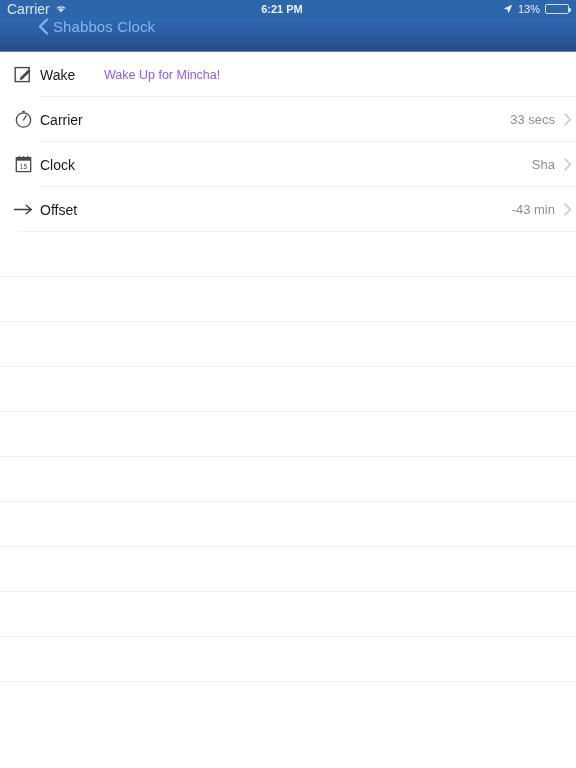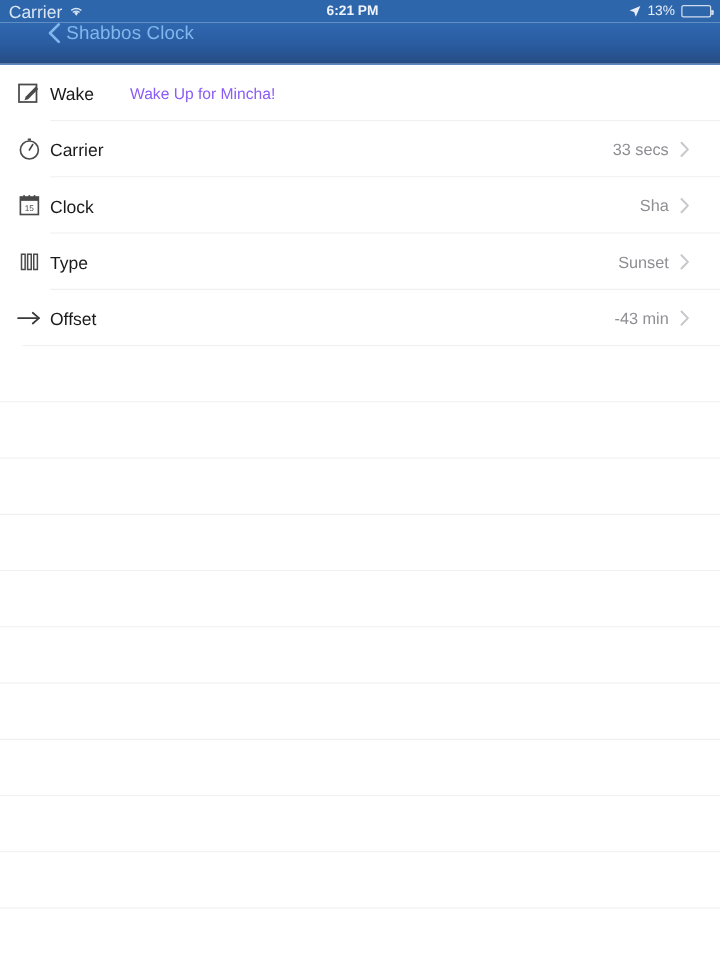--- a/index.html
+++ b/index.html
@@ -157,21 +157,21 @@
     color: #8b5cf6;
     margin-left: 0px;
     white-space: nowrap;
     overflow: hidden;
   }
   .row-right {
     margin-left: auto;
     display: flex;
     align-items: center;
     gap: 9px;
-    padding-right: 24px;
+    padding-right: 4px;
   }
   .row-detail {
     font-size: 13px;
     color: #8e8e93;
     white-space: nowrap;
   }
   .disclosure {
     width: 8px; height: 13px; display: block;
   }
 
@@ -267,39 +267,20 @@
       <span class="row-detail">Sha</span>
       <span>
         <svg class="disclosure" viewBox="0 0 8 13">
           <path d="M1.2 1.2 L6.3 6.5 L1.2 11.8" stroke="#c7c7cc" stroke-width="1.6" fill="none" stroke-linecap="round" stroke-linejoin="round"></path>
         </svg>
       </span>
     </span>
     <span class="row-sep"></span>
   </div>
 
-  <div class="row">
-    <span class="row-icon">
-      <svg width="19" height="19" viewBox="0 0 19 19">
-        <rect x="3.2" y="3.4" width="2.9" height="12.2" fill="none" stroke="#4a4a4a" stroke-width="1.2"></rect>
-        <rect x="8.1" y="3.4" width="2.9" height="12.2" fill="none" stroke="#4a4a4a" stroke-width="1.2"></rect>
-        <rect x="13" y="3.4" width="2.9" height="12.2" fill="none" stroke="#4a4a4a" stroke-width="1.2"></rect>
-      </svg>
-    </span>
-    <span class="row-label">Type</span>
-    <span class="row-right">
-      <span class="row-detail">Sunset</span>
-      <span>
-        <svg class="disclosure" viewBox="0 0 8 13">
-          <path d="M1.2 1.2 L6.3 6.5 L1.2 11.8" stroke="#c7c7cc" stroke-width="1.6" fill="none" stroke-linecap="round" stroke-linejoin="round"></path>
-        </svg>
-      </span>
-    </span>
-    <span class="row-sep"></span>
-  </div>
 
   <div class="row">
     <span class="row-icon">
       <svg width="21" height="19" viewBox="0 0 21 19">
         <path d="M1.5 9.5 L18 9.5" stroke="#3a3a3a" stroke-width="1.4" stroke-linecap="round"></path>
         <path d="M13.2 5.2 L18.2 9.5 L13.2 13.8" stroke="#3a3a3a" stroke-width="1.4" fill="none" stroke-linecap="round" stroke-linejoin="round"></path>
       </svg>
     </span>
     <span class="row-label">Offset</span>
     <span class="row-right">

